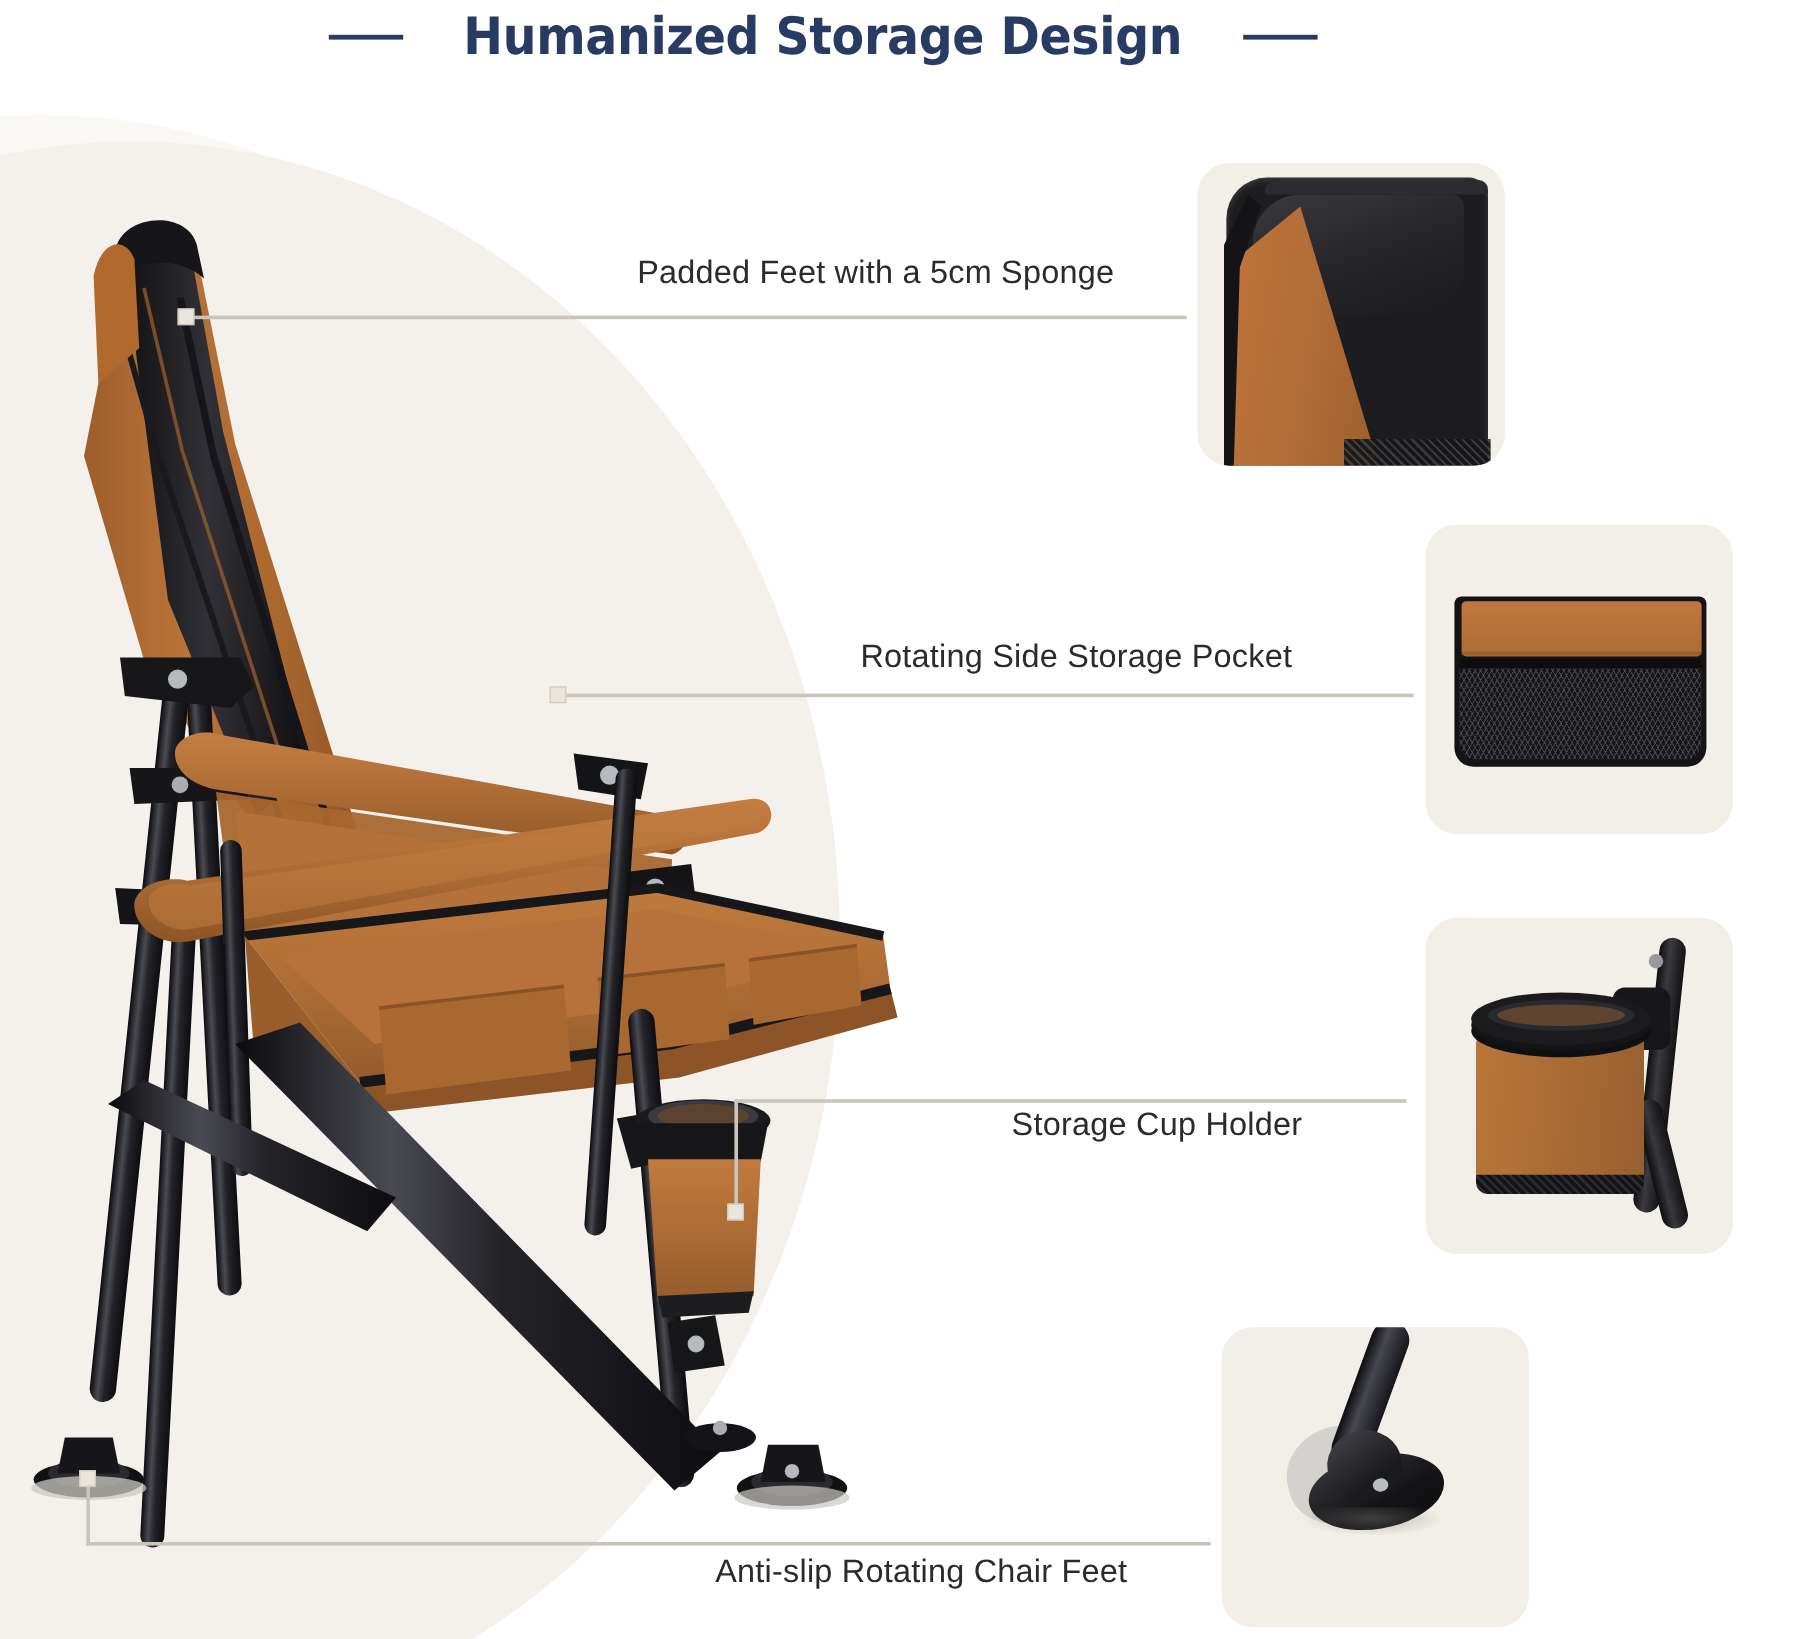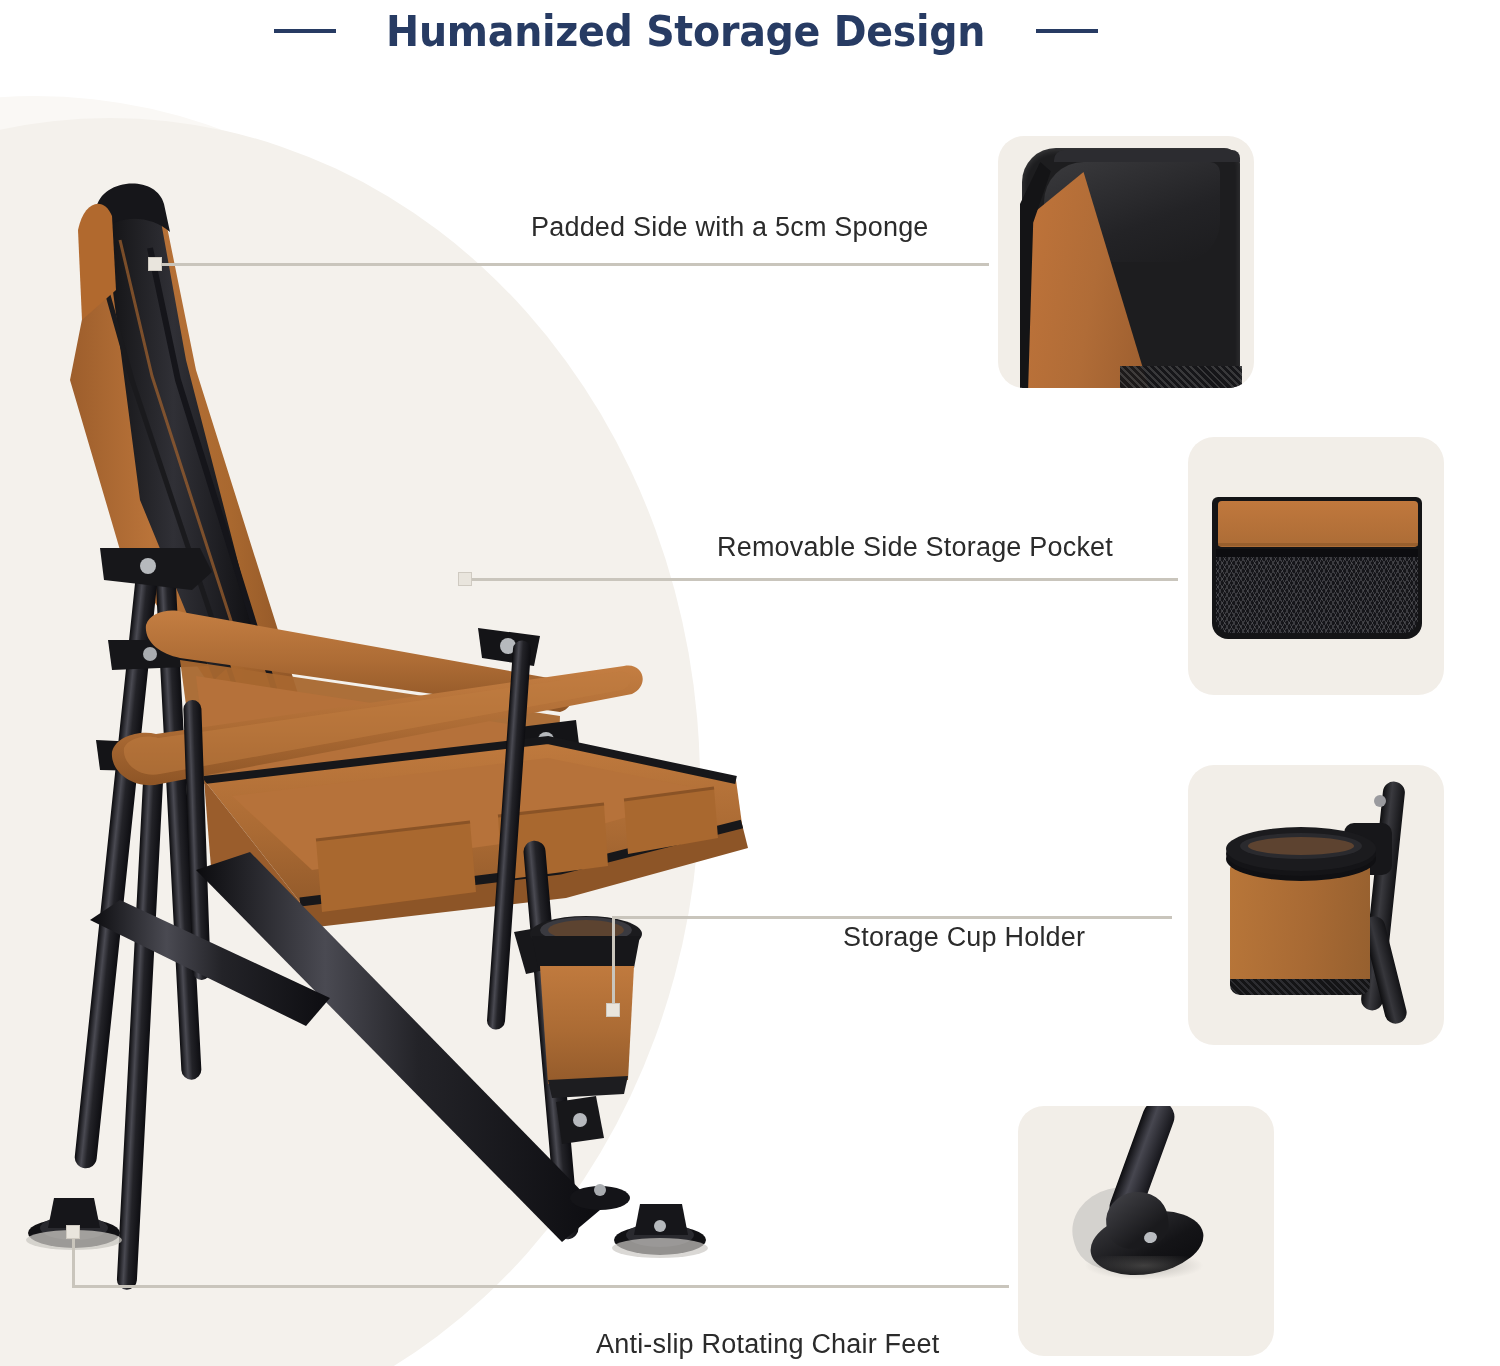--- a/index.html
+++ b/index.html
@@ -48,21 +48,21 @@
 
   
   .callout-label {
     position:absolute; z-index:25;
     font-size:27px; color:#2b2b2b; white-space:nowrap;
     letter-spacing:0.2px;
   }
   #label-seat    { left:531px; top:212px; }
   #label-pocket  { left:717px; top:532px; }
   #label-cup     { left:843px; top:922px; }
-  #label-feet    { left:596px; top:1294px;margin-top:35px; }
+  #label-feet    { left:596px; top:1294px; }
 
   
   .lead-h { position:absolute; height:3px; background:#c9c5bc; z-index:20; }
   .lead-v { position:absolute; width:3px; background:#c9c5bc; z-index:20; }
   .lead-dot {
     position:absolute; width:14px; height:14px;
     background:#e9e5dd; border:1px solid #cfcac1; z-index:21;
   }
 
   
@@ -396,22 +396,22 @@
 <div class="lead-dot" id="lead-pocket-d"></div>
 
 <div class="lead-v" id="lead-cup-v"></div>
 <div class="lead-h" id="lead-cup-h"></div>
 <div class="lead-dot" id="lead-cup-d"></div>
 
 <div class="lead-v" id="lead-feet-v"></div>
 <div class="lead-h" id="lead-feet-h"></div>
 <div class="lead-dot" id="lead-feet-d"></div>
 
-<div class="callout-label" id="label-seat">Padded Side with a 5cm Sponge</div>
-<div class="callout-label" id="label-pocket">Removable Side Storage Pocket</div>
+<div class="callout-label" id="label-seat">Padded Feet with a 5cm Sponge</div>
+<div class="callout-label" id="label-pocket">Rotating Side Storage Pocket</div>
 <div class="callout-label" id="label-cup">Storage Cup Holder</div>
 <div class="callout-label" id="label-feet">Anti-slip Rotating Chair Feet</div>
 
 <div class="detail-card" id="card-seat">
   <div class="card-img">
     <div class="seat-pad"></div>
     <div class="seat-pad-sheen"></div>
     <div class="seat-tan"></div>
     <div class="seat-edge-black"></div>
     <div class="seat-top-seam"></div>

